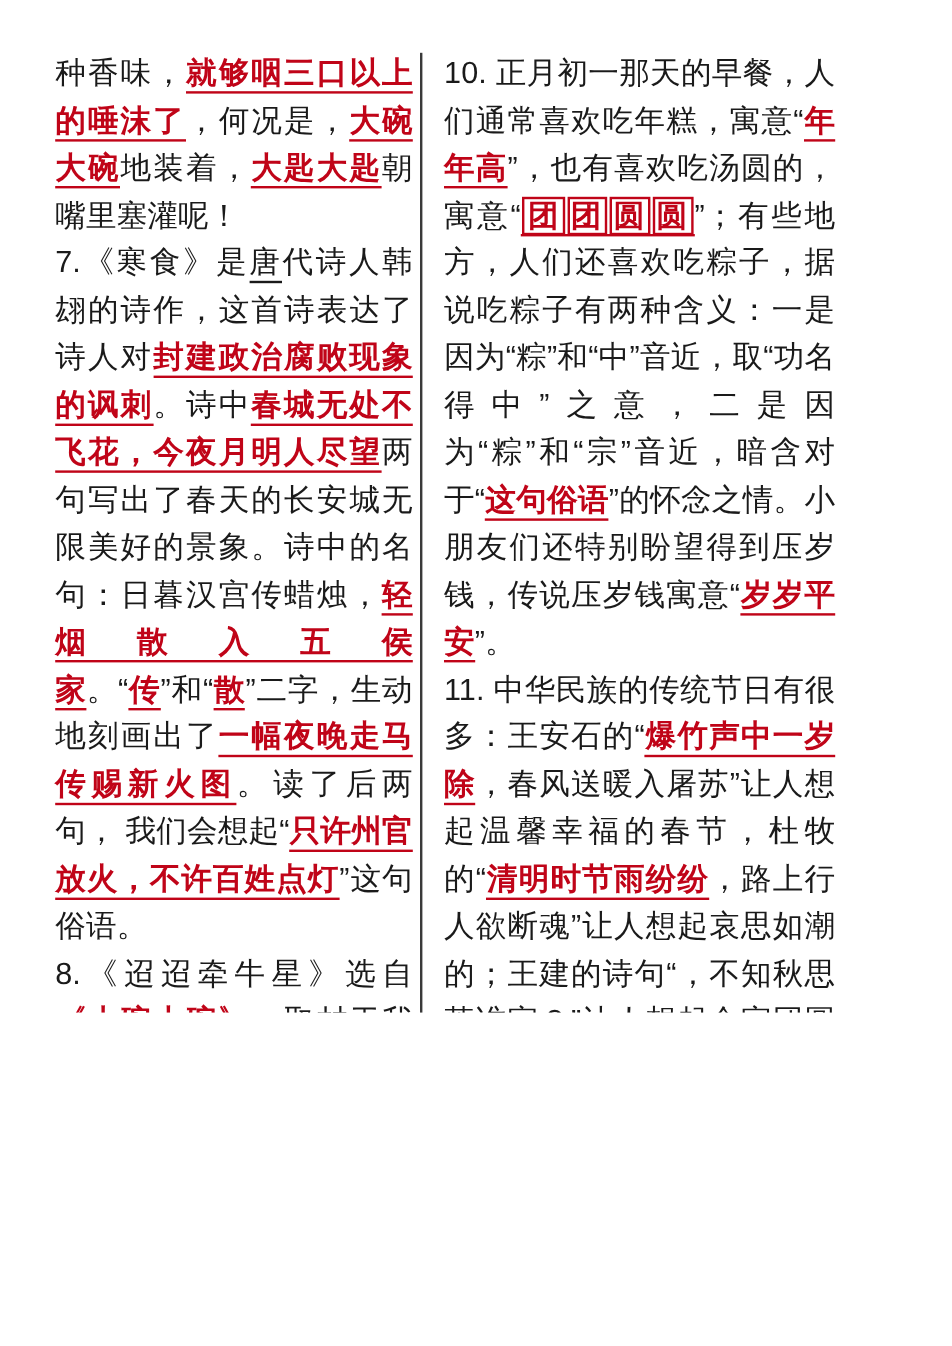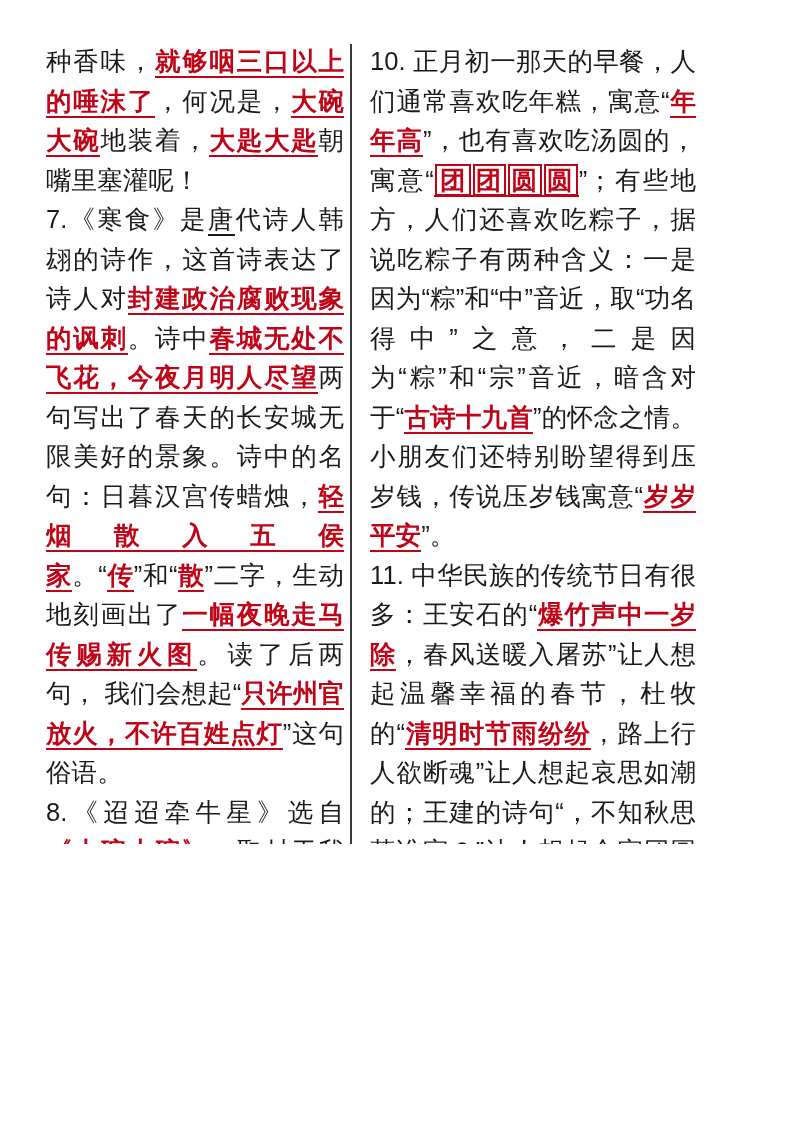--- a/index.html
+++ b/index.html
@@ -84,19 +84,19 @@
 
     <div class="column col-left">
       <div class="para">种香味，<span class="r">就够咽三口以上的唾沫了</span>，何况是，<span class="r">大碗大碗</span>地装着，<span class="r">大匙大匙</span>朝嘴里塞灌呢！</div>
       <div class="para">7.《寒食》是<span class="u">唐</span>代诗人韩翃的诗作，这首诗表达了诗人对<span class="r">封建政治腐败现象的讽刺</span>。诗中<span class="r">春城无处不飞花，今夜月明人尽望</span>两句写出了春天的长安城无限美好的景象。诗中的名句：日暮汉宫传蜡烛，<span class="r">轻烟散入五侯家</span>。“<span class="r">传</span>”和“<span class="r">散</span>”二字，生动地刻画出了<span class="r">一幅夜晚走马传赐新火图</span>。读了后两句， 我们会想起“<span class="r">只许州官放火，不许百姓点灯</span>”这句俗语。</div>
       <div class="para">8.《迢迢牵牛星》选自<span class="r">《大碗大碗》</span>，取材于我国古代牛郎、织女的神话传说，它写的虽然是天上的事，反映的却是现实的生活。人们常用这一神话比喻<span class="r">岁岁平安</span>。写出了人间夫妻不得团聚的<span class="r">悲哀</span>。其中“<span class="r">盈盈一水间</span>，脉脉不得语”两句写出了咫尺天涯的无奈。“。”写出织女因爱情思念而受到的折磨和痛苦。在刻画织女时，这首诗并没有孤立静止地去写她的思想活动，而是通过动作和神态来揭示人物的内心世界，显得含蓄深沉，极富艺术感染力。</div>
     </div>
 
     <div class="divider"></div>
 
     <div class="column col-right">
-      <div class="para">10. 正月初一那天的早餐，人们通常喜欢吃年糕，寓意“<span class="r">年年高</span>”，也有喜欢吃汤圆的，寓意“<span class="boxwrap"><span class="box">团</span><span class="box">团</span><span class="box">圆</span><span class="box">圆</span></span>”；有些地方，人们还喜欢吃粽子，据说吃粽子有两种含义：一是因为“粽”和“中”音近，取“功名得中”之意，二是因为“粽”和“宗”音近，暗含对于“<span class="r">古诗十九首</span>”的怀念之情。小朋友们还特别盼望得到压岁钱，传说压岁钱寓意“<span class="r">岁岁平安</span>”。</div>
+      <div class="para">10. 正月初一那天的早餐，人们通常喜欢吃年糕，寓意“<span class="r">年年高</span>”，也有喜欢吃汤圆的，寓意“<span class="boxwrap"><span class="box">团</span><span class="box">团</span><span class="box">圆</span><span class="box">圆</span></span>”；有些地方，人们还喜欢吃粽子，据说吃粽子有两种含义：一是因为“粽”和“中”音近，取“功名得中”之意，二是因为“粽”和“宗”音近，暗含对于“<span class="r">这句俗语</span>”的怀念之情。小朋友们还特别盼望得到压岁钱，传说压岁钱寓意“<span class="r">岁岁平安</span>”。</div>
       <div class="para">11. 中华民族的传统节日有很多：王安石的“<span class="r">爆竹声中一岁除</span>，春风送暖入屠苏”让人想起温馨幸福的春节，杜牧的“<span class="r">清明时节雨纷纷</span>，路上行人欲断魂”让人想起哀思如潮的；王建的诗句“，不知秋思落谁家？”让人想起合家团圆的。</div>
 
     </div>
 
   </div>
 </div>
 
 </body></html>

